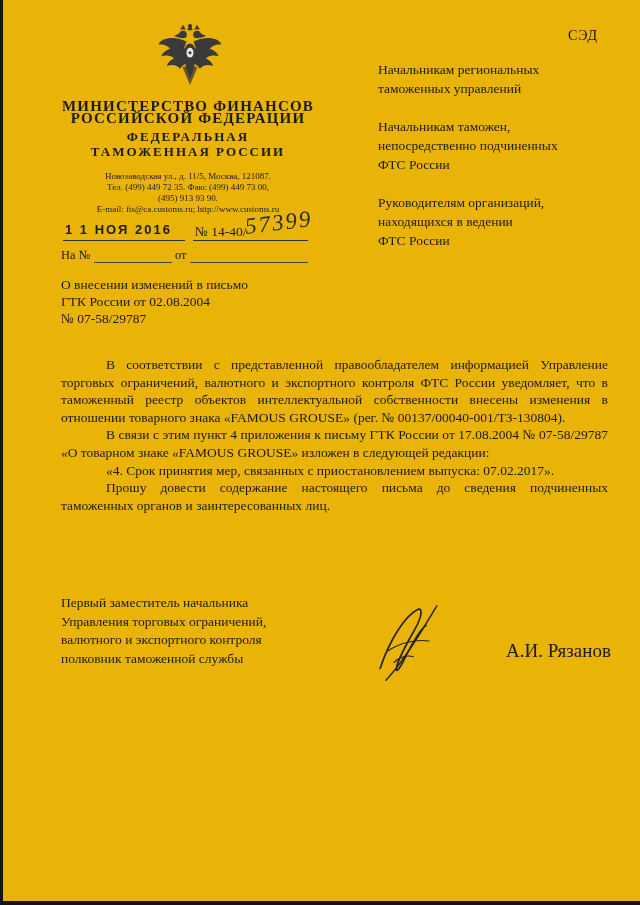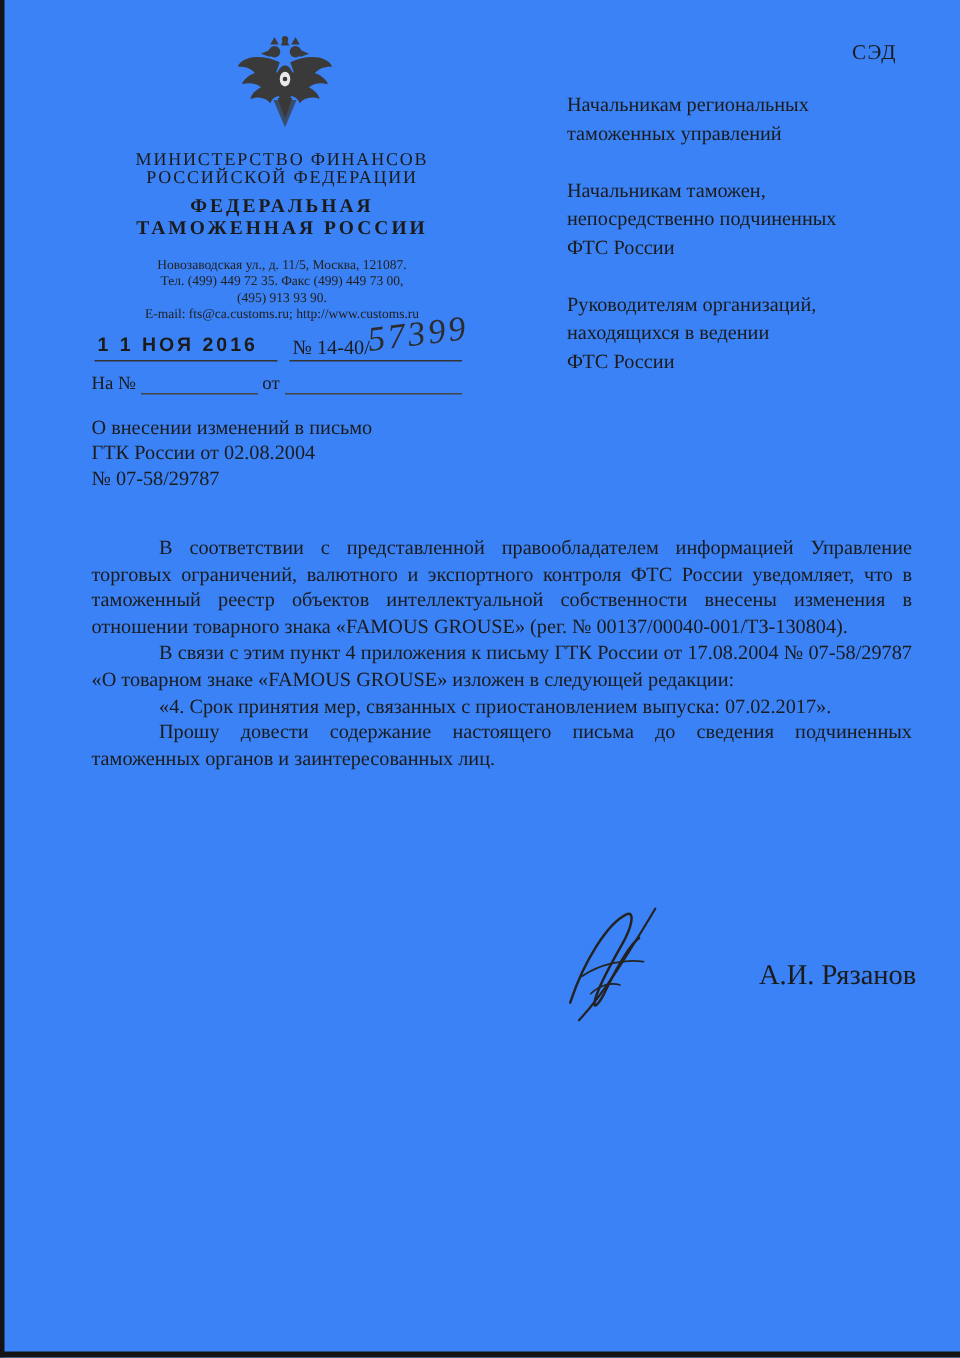--- a/index.html
+++ b/index.html
@@ -1,36 +1,36 @@
 <!DOCTYPE html>
 <html><head>
 <meta charset="utf-8">
 <style>
   html,body{margin:0;padding:0;background:#777;}
   .page{
     position:relative;
     width:640px;height:905px;
     margin:0 auto;
-    background:#3b82f6;
+    background:#eab308;
     font-family:"Liberation Serif","DejaVu Serif",serif;
     color:#1b1b1b;
     overflow:hidden;
     border-left:3px solid #141414;
     border-bottom:4px solid #141414;
     box-sizing:border-box;
   }
   .preline{white-space:pre-line;}
   .abs{position:absolute;}
 
   .sed{top:28px;right:42px;font-size:14px;letter-spacing:1px;}
 
   .emblem{left:152px;top:20px;width:70px;height:78px;}
 
   .letterhead{left:55px;top:100px;width:260px;text-align:center;}
-  .ministry{font-weight:normal;font-size:12px;letter-spacing:1.2px;line-height:12px;}
+  .ministry{font-weight:bold;font-size:15px;letter-spacing:1.2px;line-height:12px;}
   .agency{font-weight:bold;font-size:13px;letter-spacing:2px;line-height:14.5px;margin-top:6px;}
   .addr{font-size:9px;line-height:11px;margin-top:12px;color:#222;}
 
   .datestamp{left:62px;top:222px;font-family:Liberation Sans, sans-serif;font-weight:bold;font-size:13px;letter-spacing:2px;}
   .rule{height:0;border-bottom:1.3px solid #333;}
   .num-prefix{left:192px;top:224px;font-size:13.5px;}
   .handnum{left:242px;top:210px;font-size:23px;font-style:italic;transform:rotate(-7deg);color:#2c2c2c;letter-spacing:2px;}
   .refline{left:58px;top:248px;font-size:12.5px;}
   .refline .blank{display:inline-block;border-bottom:1px solid #444;height:12px;vertical-align:bottom;}
 
@@ -124,20 +124,24 @@
 ГТК России от 02.08.2004
 № 07-58/29787</div>
 
   <div class="abs body-text">
     <p>В соответствии с представленной правообладателем информацией Управление торговых ограничений, валютного и экспортного контроля ФТС России уведомляет, что в таможенный реестр объектов интеллектуальной собственности внесены изменения в отношении товарного знака «FAMOUS GROUSE» (рег. № 00137/00040-001/ТЗ-130804).</p>
     <p>В связи с этим пункт 4 приложения к письму ГТК России от 17.08.2004 № 07-58/29787 «О товарном знаке «FAMOUS GROUSE» изложен в следующей редакции:</p>
     <p>«4. Срок принятия мер, связанных с приостановлением выпуска: 07.02.2017».</p>
     <p>Прошу довести содержание настоящего письма до сведения подчиненных таможенных органов и заинтересованных лиц.</p>
   </div>
 
+  <div class="abs sig-title preline">Первый заместитель начальника
+Управления торговых ограничений,
+валютного и экспортного контроля
+полковник таможенной службы</div>
 
   <div class="abs sig-scribble">
     <svg width="105" height="88" viewBox="0 0 100 90" fill="none" stroke="#232323" stroke-linecap="round">
       <path d="M22 72 C32 42 48 18 60 12 C66 9 65 19 57 33 C49 47 41 62 39 70 C37 77 41 75 47 62 C55 46 63 32 69 28" stroke-width="1.7"></path>
       <path d="M30 54 C42 46 58 42 72 44" stroke-width="1.2"></path>
       <path d="M80 8 C62 38 45 66 28 84" stroke-width="1.5"></path>
       <path d="M36 66 C42 60 50 58 56 60" stroke-width="1.1"></path>
     </svg>
   </div>
 

